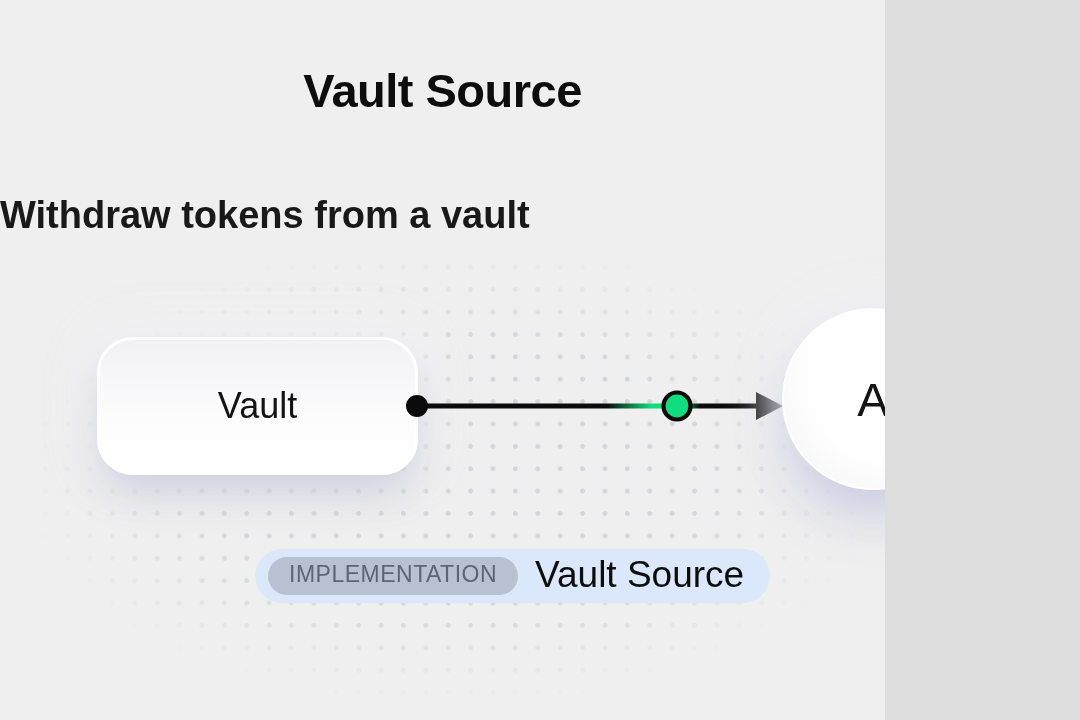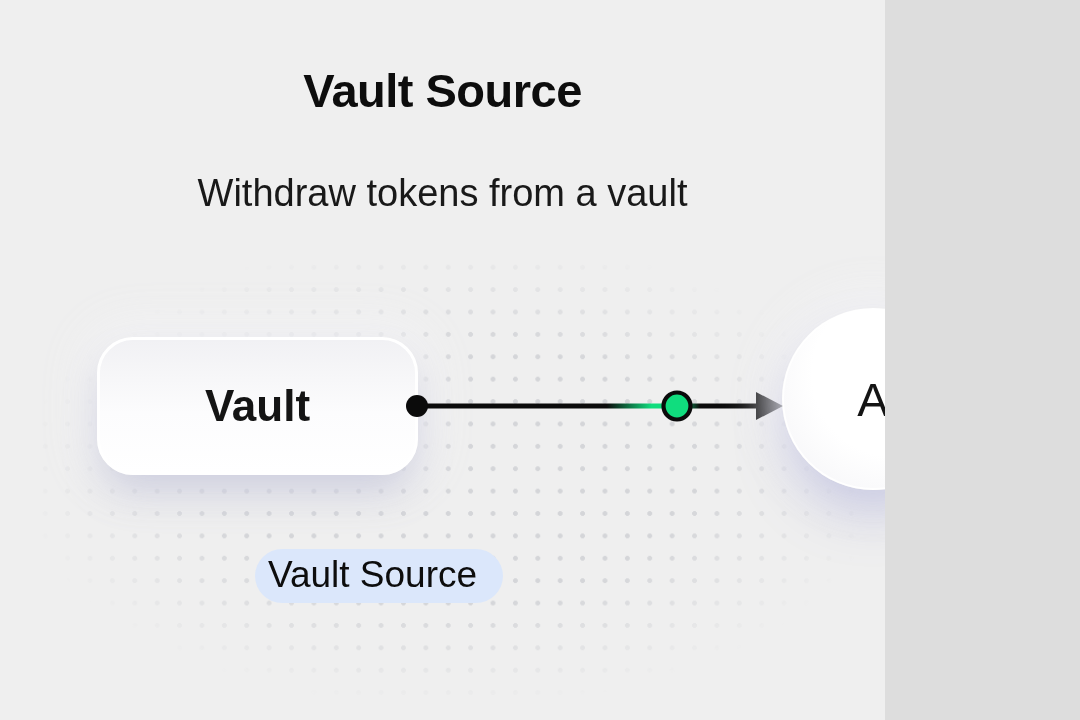--- a/index.html
+++ b/index.html
@@ -22,34 +22,34 @@
     background-image:radial-gradient(circle,rgba(106,112,128,0.20) 2.1px,rgba(106,112,128,0) 2.7px);
     background-size:22.4px 22.4px;
     -webkit-mask-image:radial-gradient(ellipse 52% 52% at 50% 48%,#000 55%,transparent 100%);
     mask-image:radial-gradient(ellipse 52% 52% at 50% 48%,#000 55%,transparent 100%);
   }
   .title{
     position:absolute;top:63px;left:0;width:100%;text-align:center;
     font-size:47px;font-weight:700;letter-spacing:-0.5px;color:var(--ink);
   }
   .subtitle{
-    position:absolute;top:172px;left:0;width:100%;text-align:center;
-    font-size:38px;font-weight:400;color:#191919;
+    position:absolute;top:194px;left:0;width:100%;
+    font-size:38px;font-weight:700;color:#191919;
   }
   .logo{position:absolute;left:987px;top:33px;width:62px;height:62px;}
   .logo svg{display:block;width:100%;height:100%;}
   .vault-box{
     position:absolute;left:97px;top:337px;width:321px;height:138px;
     border-radius:36px;
     background:linear-gradient(180deg,#f1f1f4 0%,#fcfcfd 55%,#ffffff 100%);
     border:3px solid #ffffff;
     box-shadow:0 22px 40px -6px rgba(128,132,178,0.32),0 0 42px 16px rgba(242,242,244,0.9);
     display:flex;align-items:center;justify-content:center;
   }
-  .vault-box span{font-size:44px;font-weight:700;color:#141414;}
+  .vault-box span{font-size:36px;font-weight:400;color:#141414;}
   .arrow-svg{position:absolute;left:400px;top:376px;width:400px;height:60px;}
   .circle-a{
     position:absolute;left:782px;top:308px;width:182px;height:182px;border-radius:50%;
     background:radial-gradient(circle at 62% 36%,#ffffff 52%,#f3f3f6 100%);
     border:2px solid rgba(255,255,255,0.9);
     box-shadow:0 28px 52px -6px rgba(132,134,196,0.38),0 0 42px 16px rgba(242,242,244,0.92);
     display:flex;align-items:center;justify-content:center;
   }
   .circle-a span{font-size:47px;font-weight:400;color:#141414;}
   .badge{
@@ -107,16 +107,17 @@
     <circle cx="17" cy="30" r="11" fill="#0b0b0b"></circle>
     <polygon points="383,30 356,16 356,44" fill="#0b0b0b"></polygon>
     <circle cx="277" cy="30" r="13.5" fill="var(--node_green,#10DD7E)" stroke="#0b0b0b" stroke-width="4.2"></circle>
   </svg>
 
   <div class="circle-a">
     <span>A</span>
   </div>
 
   <div class="badge">
+    <span class="tag">IMPLEMENTATION</span>
     <span class="badge-label">Vault Source</span>
   </div>
 
 </div>
 
 </body></html>

